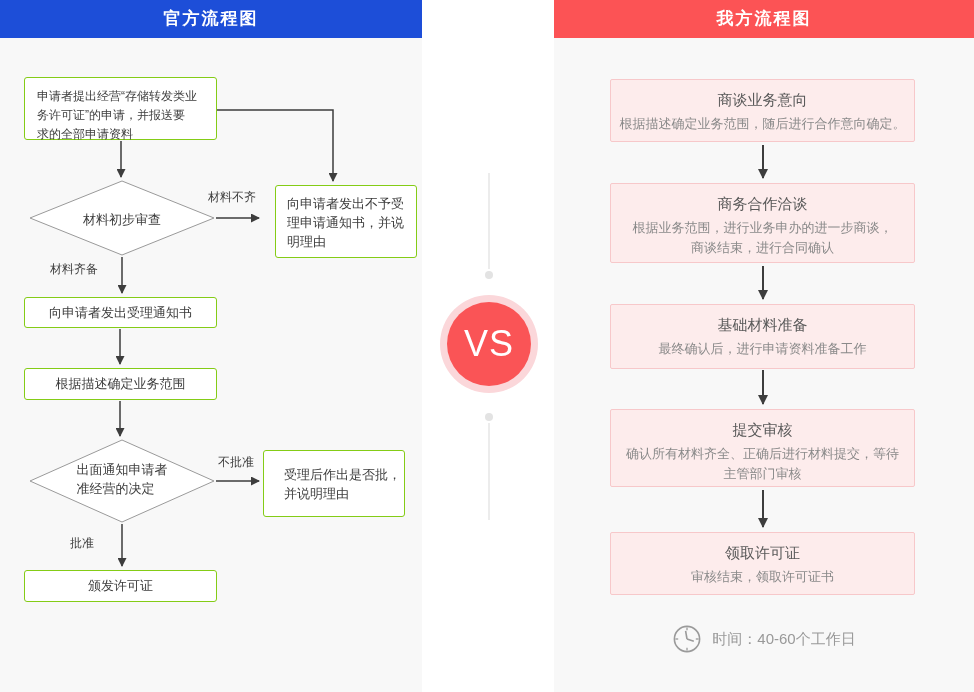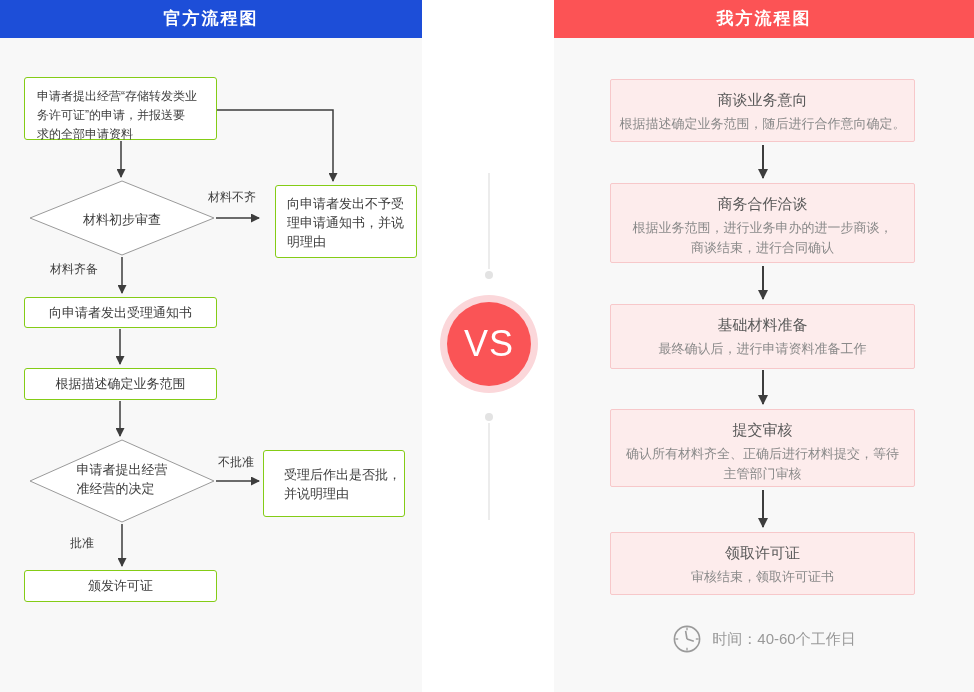--- a/index.html
+++ b/index.html
@@ -107,21 +107,21 @@
       <div class="ln">理申请通知书，并说</div>
       <div class="ln">明理由</div>
     </div>
 
     <div class="lbox center" style="left:24px; top:297px; width:193px; height:31px;">向申请者发出受理通知书</div>
 
     <div class="lbox center" style="left:24px; top:368px; width:193px; height:32px;">根据描述确定业务范围</div>
 
     <div class="diamond-text" style="left:24px; top:460px;">
       <span class="block">
-        <div>申请者提出经营</div>
+        <div>出面通知申请者</div>
         <div>准经营的决定</div>
       </span>
     </div>
 
     <div class="flow-label" style="left:218px; top:454px;">不批准</div>
     <div class="flow-label" style="left:70px; top:535px;">批准</div>
 
     <div class="lbox" style="left:263px; top:450px; width:142px; height:67px; padding:14px 6px 0 20px;">
       <div class="ln">受理后作出是否批，</div>
       <div class="ln">并说明理由</div>

